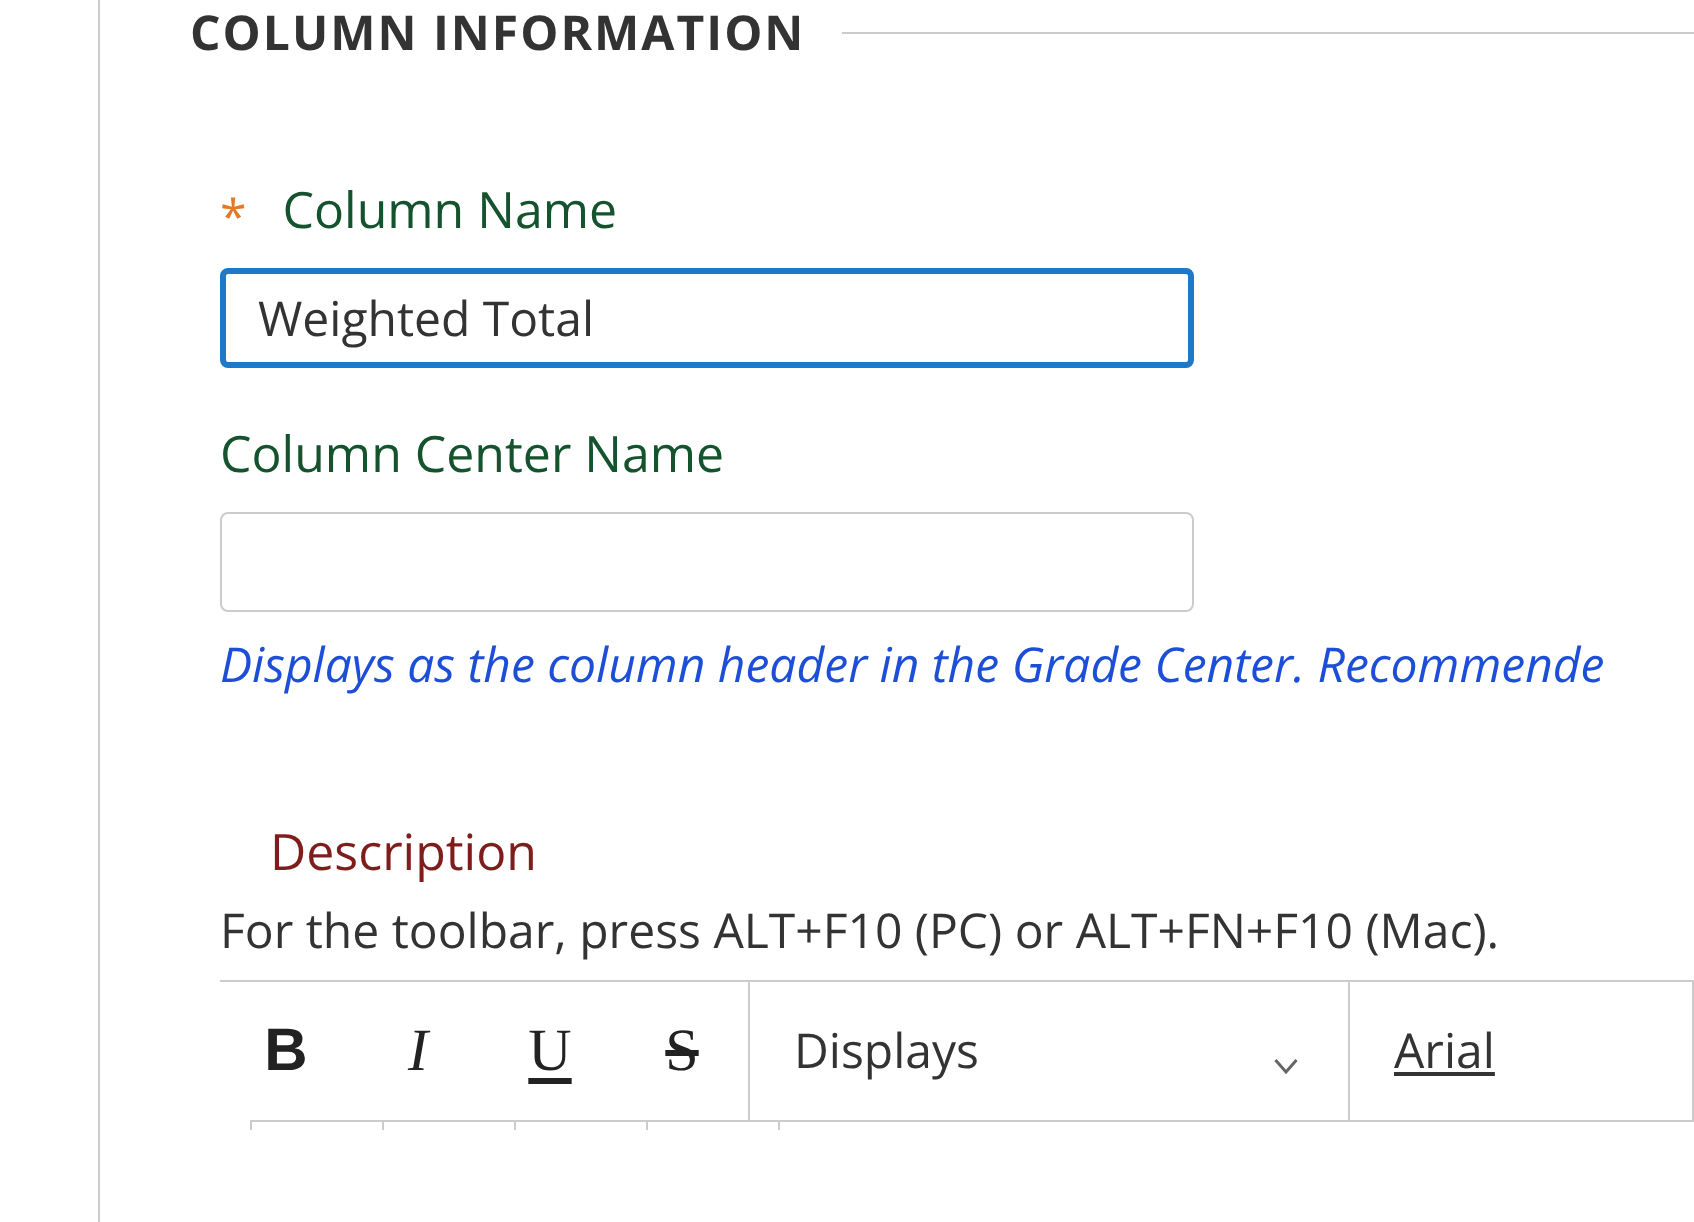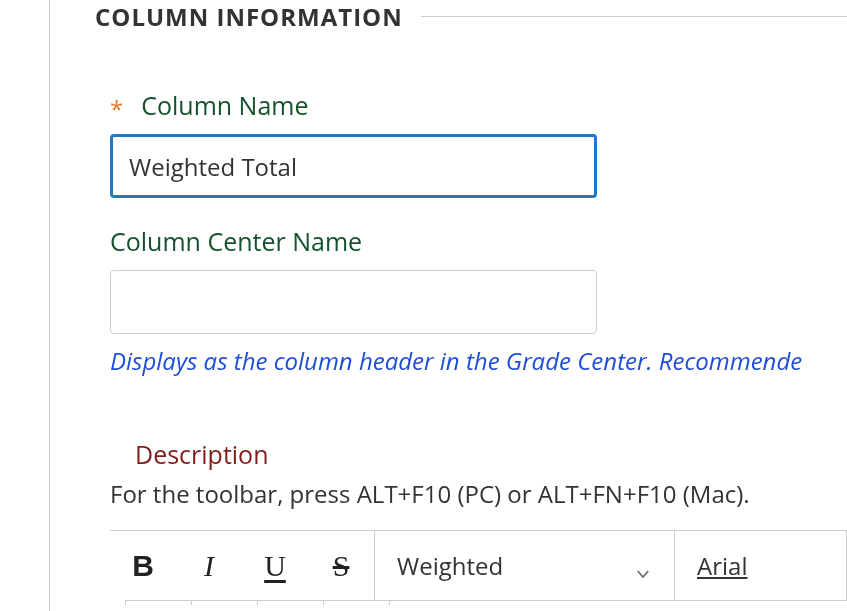--- a/index.html
+++ b/index.html
@@ -68,21 +68,21 @@
       position: relative;
       top: 4px;
     }
     .field-label {
       font-size: 25px;
       color: #14532d;
       font-weight: 400;
     }
     .text-input {
       width: 487px;
-      height: 64px;
+      height: 50px;
       border: 1px solid #ccc;
       border-radius: 4px;
       font-size: 24px;
       padding: 0 16px;
       font-family: inherit;
       color: #333;
       background: #fff;
     }
     .text-input.focused {
       border: 3px solid #1e7ac9;
@@ -101,21 +101,21 @@
     }
     .desc-label {
       font-size: 25px;
       color: #7f1d1d;
       margin-bottom: 6px;
       margin-left: 25px;
     }
     .desc-hint {
       font-size: 24px;
       color: #333;
-      margin-bottom: 20px;
+      margin-bottom: 8px;
     }
     .editor-toolbar {
       display: flex;
       border-top: 1px solid #ccc;
       height: 70px;
       margin-top: 0;
       width: 100%;
     }
     .format-group {
       display: flex;
@@ -228,21 +228,21 @@
     <div class="desc-hint">For the toolbar, press ALT+F10 (PC) or ALT+FN+F10 (Mac).</div>
 
     <div class="editor-toolbar">
       <div class="format-group">
         <button class="fmt-btn bold">B</button>
         <button class="fmt-btn italic">I</button>
         <button class="fmt-btn underline">U</button>
         <button class="fmt-btn strike">S</button>
       </div>
       <div class="dropdown format-dd">
-        <span>Weighted</span>
+        <span>Displays</span>
         <span class="chevron">
           <svg viewBox="0 0 24 24">
               <polyline points="5 8 12 16 19 8"></polyline>
             </svg>
         </span>
       </div>
       <div class="dropdown font-dd">
         <span>Arial</span>
       </div>
     </div>

